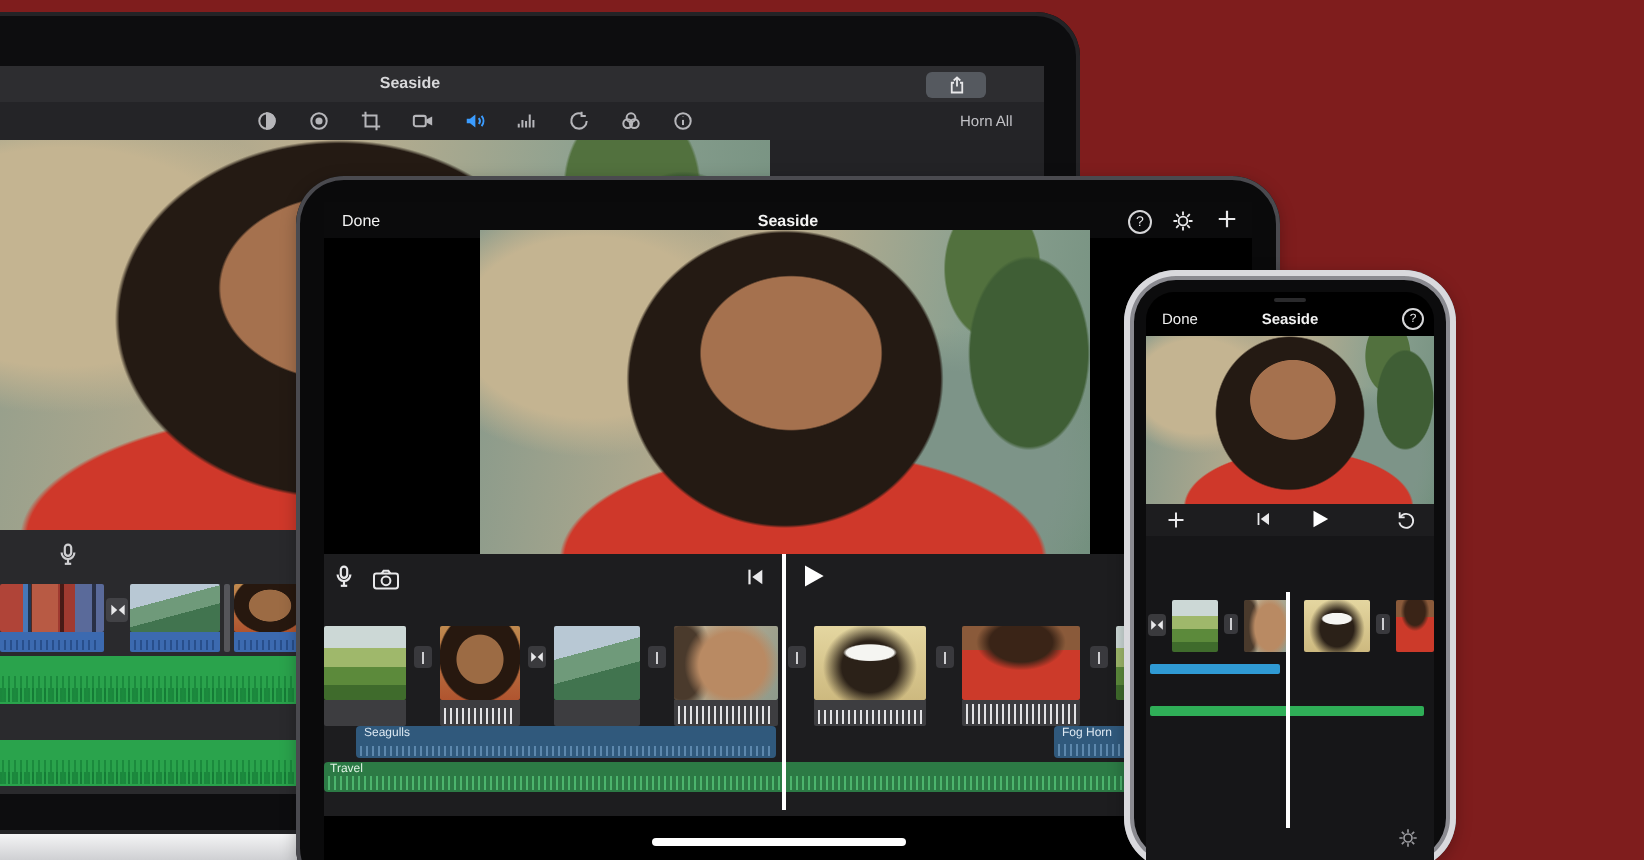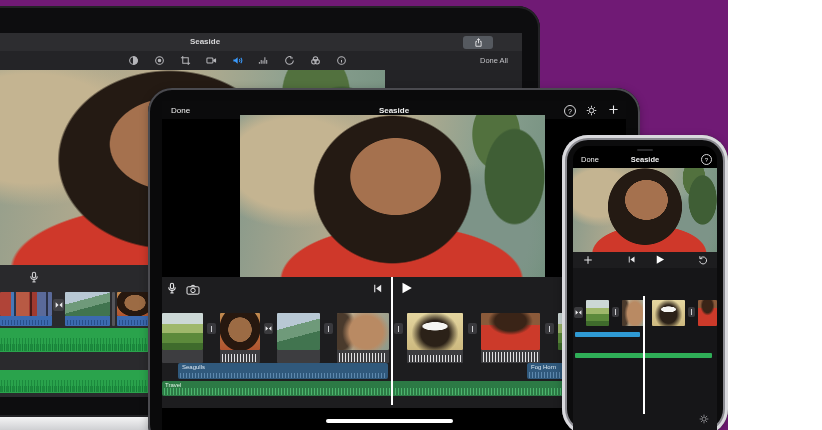--- a/index.html
+++ b/index.html
@@ -1,16 +1,16 @@
 <!DOCTYPE html>
 <html><head>
 <meta charset="utf-8">
 <style>
   html,body{margin:0;padding:0;background:#fff;}
-  #stage{position:relative;width:728px;height:430px;background:#701a75;overflow:hidden;
+  #stage{position:relative;width:822px;height:430px;background:#7f1d1d;overflow:hidden;
          font-family:"Liberation Sans",sans-serif;-webkit-font-smoothing:antialiased;}
   .abs{position:absolute;}
   .txt{color:#e8e8ea;}
 
   
   .photo-person{
     background:
       radial-gradient(ellipse 15% 24% at 51% 38%, #a5714e 0 98%, rgba(0,0,0,0) 100%),
       radial-gradient(ellipse 26% 46% at 50% 46%, #241a13 0 98%, rgba(0,0,0,0) 100%),
       radial-gradient(ellipse 40% 34% at 53% 102%, #cf382a 0 98%, rgba(0,0,0,0) 100%),
@@ -111,21 +111,21 @@
         <circle cx="6" cy="4.2" r="2.4"></circle>
           <circle cx="4.2" cy="7.4" r="2.4"></circle>
           <circle cx="7.8" cy="7.4" r="2.4"></circle>
         </svg>
       <svg class="ic" width="11" height="11" viewBox="0 0 12 12" fill="none" stroke="#b6b6ba" stroke-width="1.1">
         <circle cx="6" cy="6" r="4.2"></circle>
           <path d="M6 5.4v2.8"></path>
           <path d="M6 3.6v.2"></path>
         </svg>
     </div>
-    <div class="abs" style="left:480px;top:56px;font-size:7.5px;color:#c2c2c6;">Done All</div>
+    <div class="abs" style="left:480px;top:56px;font-size:7.5px;color:#c2c2c6;">Horn All</div>
 
     <div class="abs" style="left:-46px;top:70px;width:568px;height:195px;background:#232326;"></div>
     <div class="abs photo-person" style="left:-46px;top:70px;width:431px;height:195px;"></div>
 
     <div class="abs" style="left:-46px;top:265px;width:568px;height:25px;background:#29292c;">
       <svg class="ic abs" style="left:74px;top:6px;" width="12" height="13" viewBox="0 0 12 12" fill="none" stroke="#cfcfd2" stroke-width="1.1">
         <rect x="4.4" y="0.8" width="3.2" height="5.6" rx="1.6"></rect>
           <path d="M2.8 4.8a3.2 3.2 0 0 0 6.4 0"></path>
           <path d="M6 8v2.4"></path>
           <path d="M4.4 10.4h3.2"></path>

